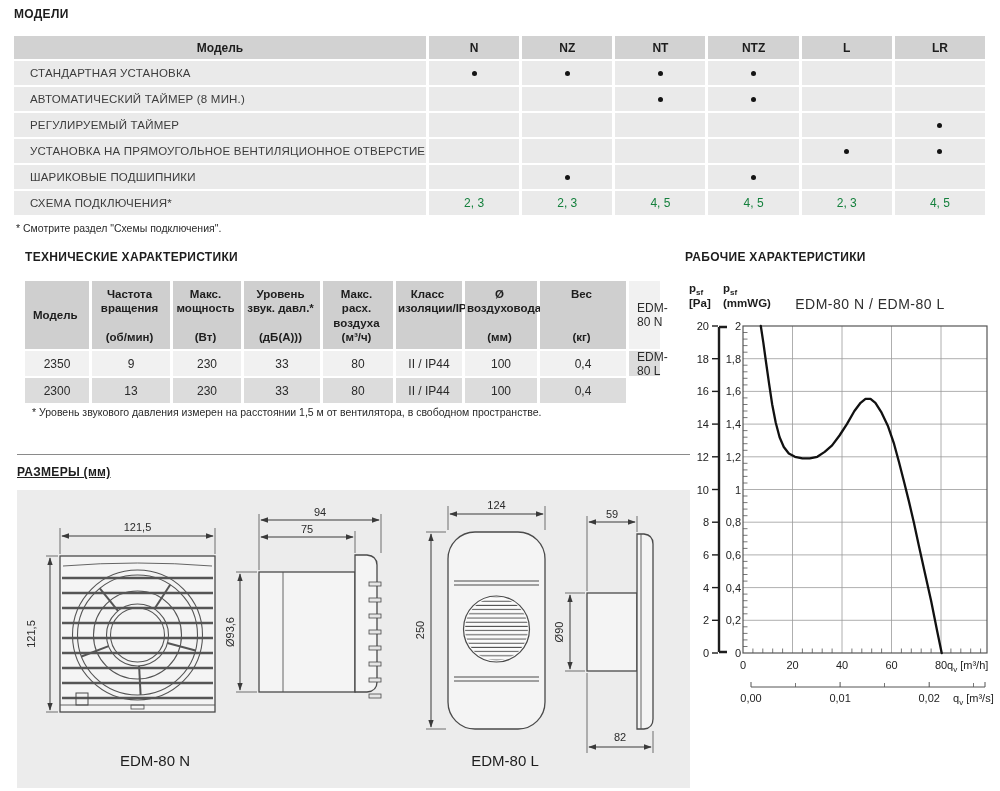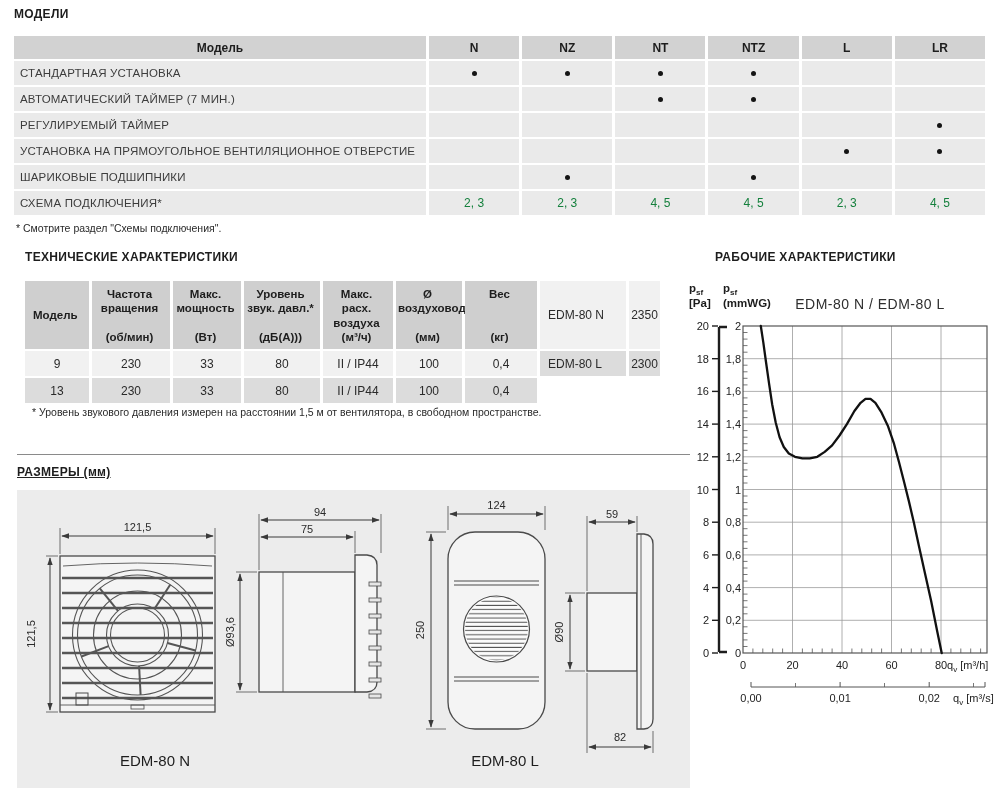--- a/index.html
+++ b/index.html
@@ -3,21 +3,21 @@
 <meta charset="utf-8">
 <style>
   html,body{margin:0;padding:0;background:#fff;}
   body{width:1000px;height:791px;position:relative;font-family:"Liberation Sans",sans-serif;color:#222;overflow:hidden;}
   .abs{position:absolute;}
   .sec-title{font-size:12px;font-weight:bold;color:#1d1d1d;letter-spacing:.3px;}
   
   #models-grid{display:grid;grid-template-columns:412px repeat(6,1fr);column-gap:3px;row-gap:2px;width:971px;}
   #models-grid .mh{background:#d2d2d2;height:23px;display:flex;align-items:center;justify-content:center;
      font-size:12px;font-weight:bold;color:#1d1d1d;}
-  #models-grid .ml{background:#eaeaea;height:24px;display:flex;align-items:center;padding-left:6px;
+  #models-grid .ml{background:#eaeaea;height:24px;display:flex;align-items:center;padding-left:16px;
      font-size:11.5px;color:#3c3c3c;letter-spacing:.2px;}
   #models-grid .mc{background:#eaeaea;height:24px;display:flex;align-items:center;justify-content:center;
      font-size:12px;color:#15803d;}
   .dot{width:5px;height:5px;border-radius:50%;background:#141414;display:inline-block;}
   .footnote{font-size:10.5px;color:#2a2a2a;}
   
   #tech-grid{display:grid;grid-template-columns:64px 78px 68px 76px 70px 66px 72px 86px 31px;
      column-gap:3px;row-gap:2px;grid-template-rows:68px 25px 25px;width:635px;}
   #tech-grid .th{background:#cfcfcf;display:flex;flex-direction:column;justify-content:space-between;
      padding:6px 5px 5px 2px;font-size:11.5px;font-weight:bold;color:#1d1d1d;text-align:center;line-height:1.25;}
@@ -60,21 +60,21 @@
       <span class="dot"></span>
     </div>
     <div class="mc">
       <span class="dot"></span>
     </div>
     <div class="mc">
       <span class="dot"></span>
     </div>
     <div class="mc"></div>
     <div class="mc"></div>
-    <div class="ml">АВТОМАТИЧЕСКИЙ ТАЙМЕР (7 МИН.)</div>
+    <div class="ml">АВТОМАТИЧЕСКИЙ ТАЙМЕР (8 МИН.)</div>
     <div class="mc"></div>
     <div class="mc"></div>
     <div class="mc">
       <span class="dot"></span>
     </div>
     <div class="mc">
       <span class="dot"></span>
     </div>
     <div class="mc"></div>
     <div class="mc"></div>
@@ -136,20 +136,23 @@
       <div class="thn">Макс. мощность</div>
       <div class="thu">(Вт)</div>
     </div>
     <div class="th">
       <div class="thn">Уровень звук. давл.*</div>
       <div class="thu">(дБ(А)))</div>
     </div>
     <div class="th">
       <div class="thn">Макс. расх. воздуха</div>
       <div class="thu">(м³/ч)</div>
+    </div>
+    <div class="th">
+      <div class="thn">Класс изоляции/IP</div>
     </div>
     <div class="th">
       <div class="thn">Ø воздуховода</div>
       <div class="thu">(мм)</div>
     </div>
     <div class="th">
       <div class="thn">Вес</div>
       <div class="thu">(кг)</div>
     </div>
     <div class="td r1 lft">EDM-80 N</div>
@@ -295,21 +298,21 @@
     <path class="ext" d="M570,183 V263 M636,241 V263"></path>
     <path class="dln" d="M572,257 H634" marker-start="url(#arw)" marker-end="url(#arw)"></path>
     <text class="dimtxt" x="603" y="251" text-anchor="middle">82</text>
   </g>
 
   <text class="cap" x="138" y="276" text-anchor="middle">EDM-80 N</text>
   <text class="cap" x="488" y="276" text-anchor="middle">EDM-80 L</text>
 </svg>
 </div>
 
-<div class="abs" style="left:685px;top:247px;margin-left:30px;">
+<div class="abs" style="left:685px;top:247px;">
   <span class="sec-title">РАБОЧИЕ ХАРАКТЕРИСТИКИ</span>
 </div>
 
 <svg id="perf-chart" class="abs" style="left:685px;top:280px;" width="315" height="430" viewBox="0 0 315 430">
   <text x="4" y="12" font-size="11.5" font-weight="bold" fill="#1d1d1d"><tspan>p</tspan><tspan dy="2.5" font-size="8">sf</tspan></text>
   <text x="4" y="27" font-size="11.5" font-weight="bold" fill="#1d1d1d">[Pa]</text>
   <text x="38" y="12" font-size="11.5" font-weight="bold" fill="#1d1d1d"><tspan>p</tspan><tspan dy="2.5" font-size="8">sf</tspan></text>
   <text x="38" y="27" font-size="11.5" font-weight="bold" fill="#1d1d1d">(mmWG)</text>
   <text x="185" y="29" font-size="14" fill="#2e2e2e" text-anchor="middle" letter-spacing="0.5">EDM-80 N / EDM-80 L</text>
   <g id="chart-dyn">

